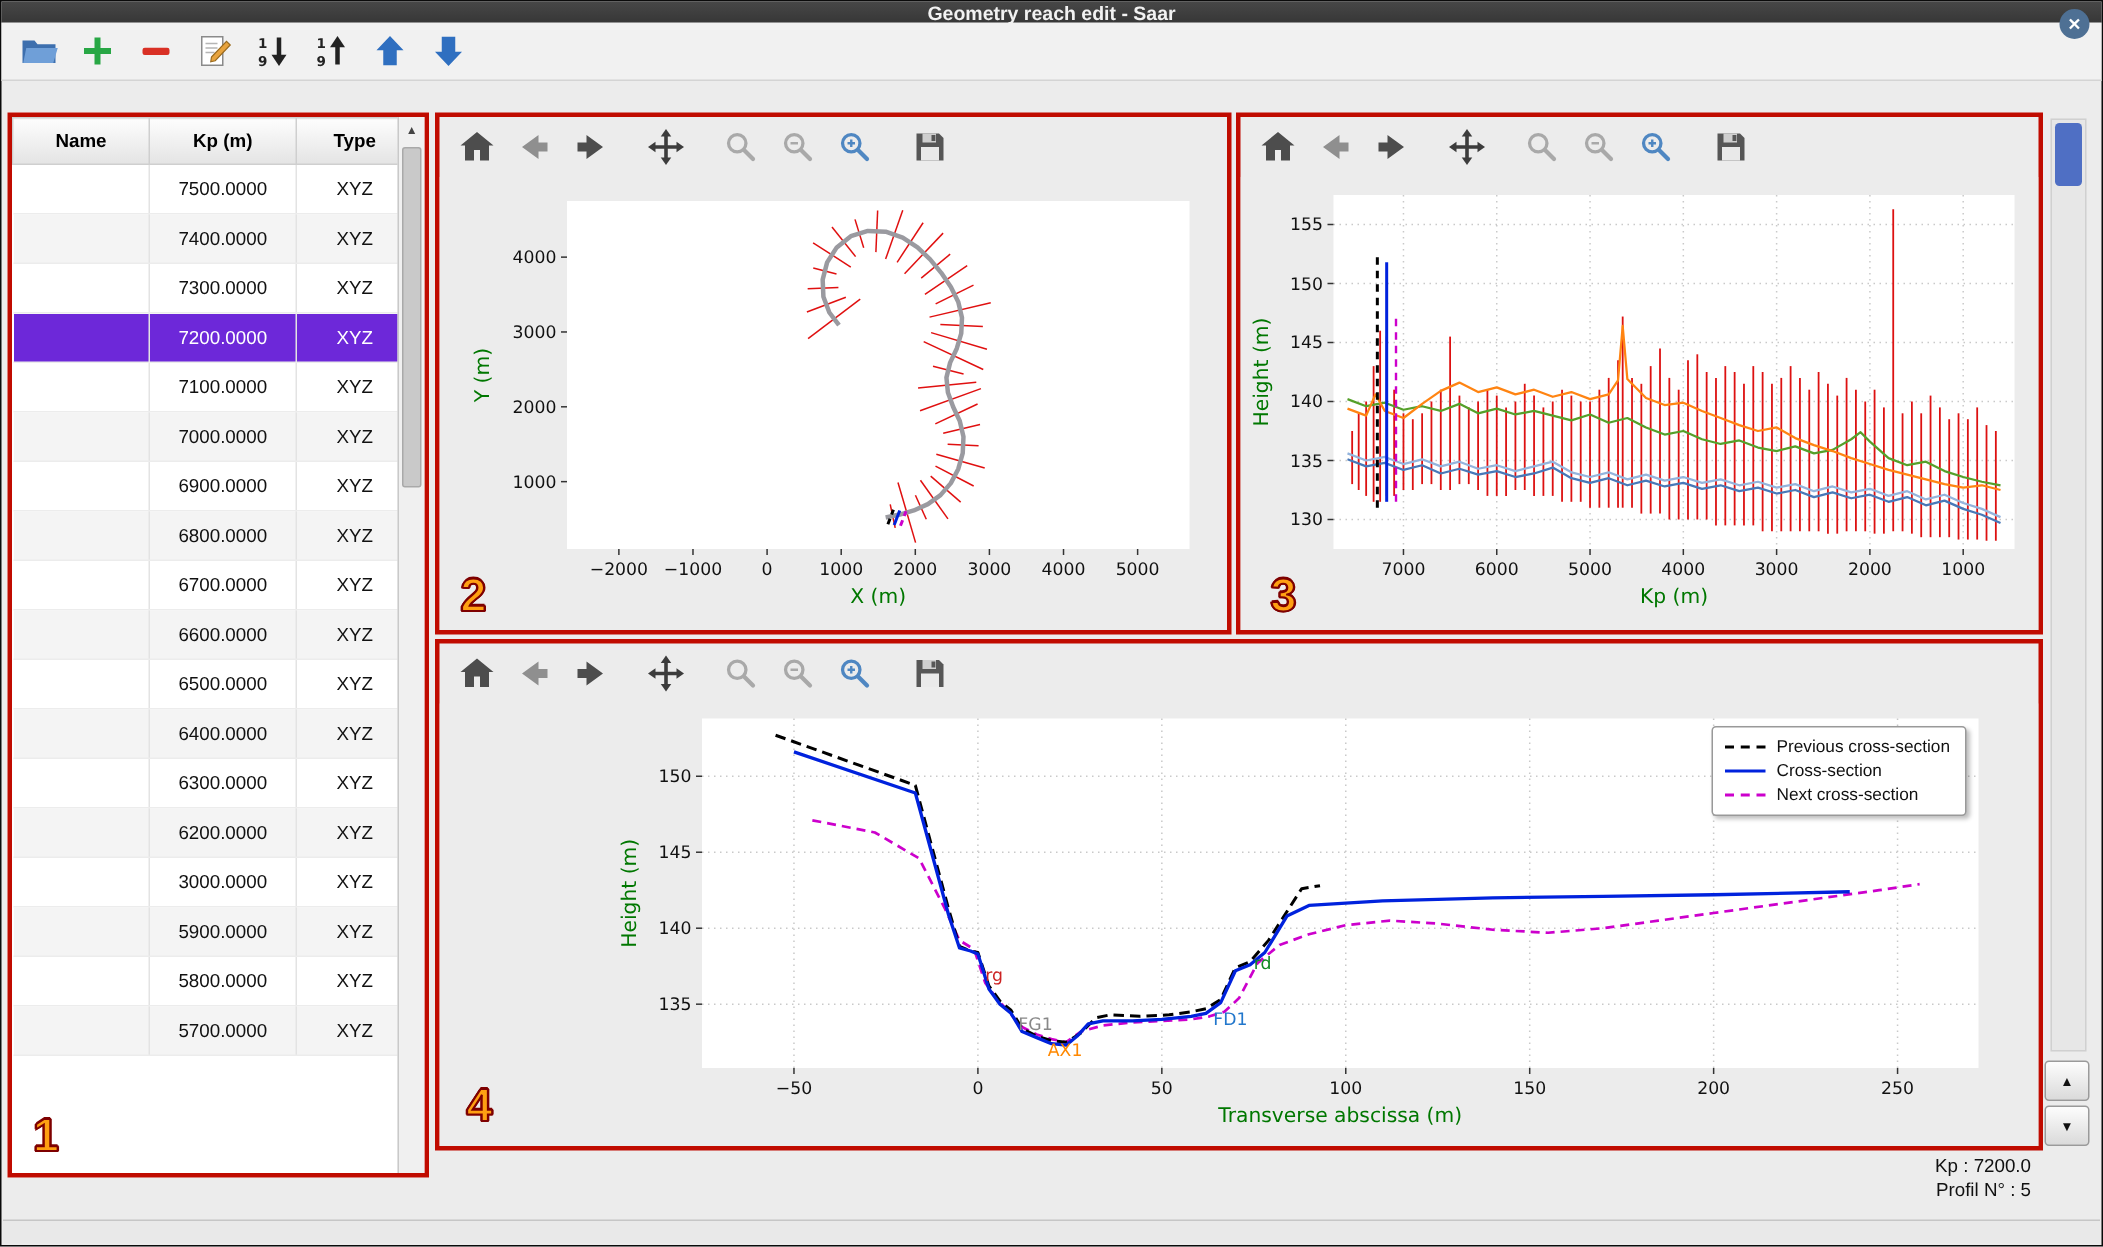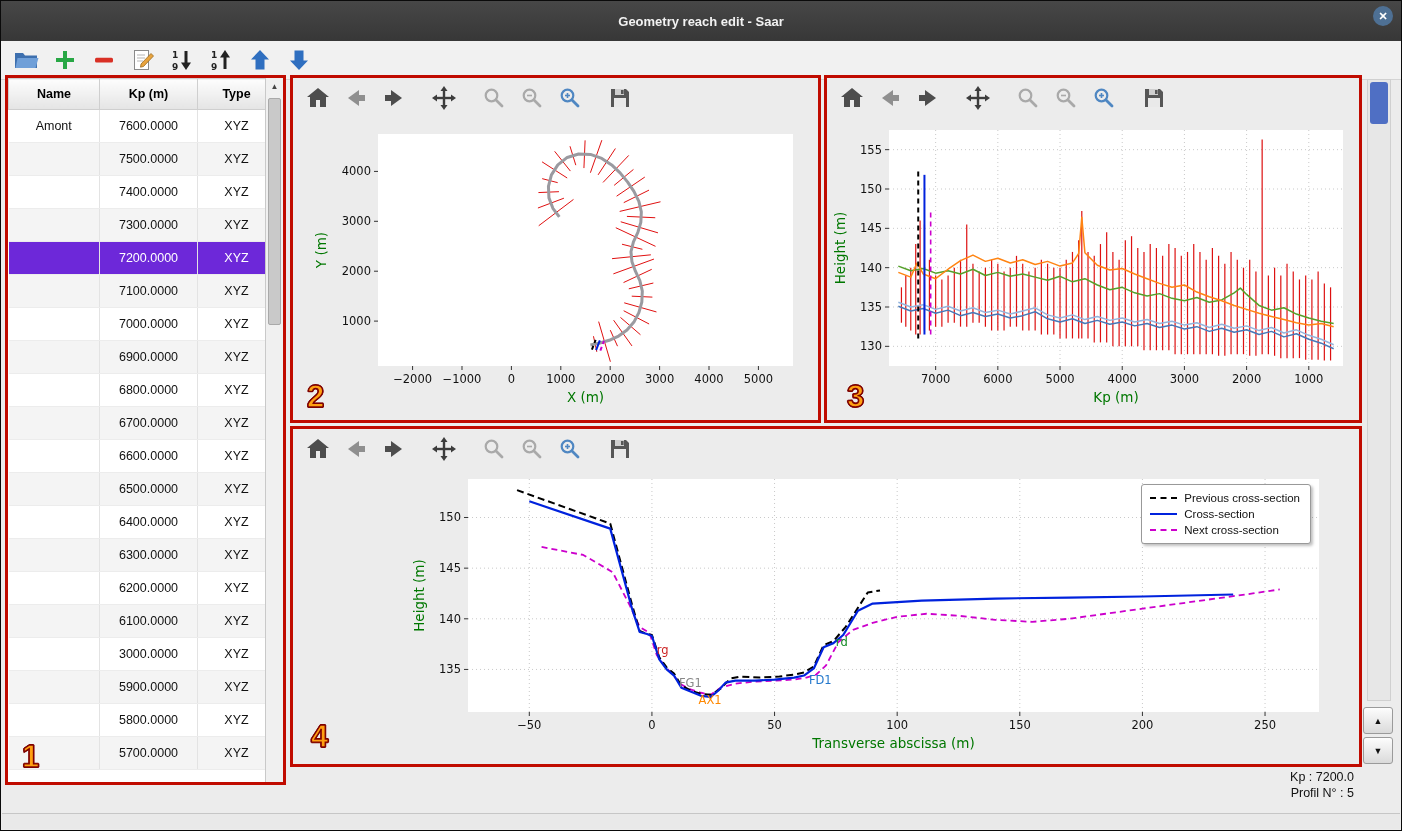--- a/index.html
+++ b/index.html
@@ -1,20 +1,20 @@
 <!DOCTYPE html>
 <html><head>
 <meta charset="utf-8">
 <style>
   html,body{margin:0;padding:0;}
   body{width:1402px;height:831px;position:relative;background:#ececec;
        font-family:"Liberation Sans",sans-serif;overflow:hidden;}
   .window{position:absolute;inset:0;border:1px solid #0a0a0a;box-sizing:border-box;background:#ececec;}
   
-  .titlebar{height:40px;background:linear-gradient(#474747,#373737);color:#f2f2f2;
+  .titlebar{height:14px;background:linear-gradient(#474747,#373737);color:#f2f2f2;
     display:flex;align-items:center;justify-content:center;font-weight:bold;font-size:13px;position:relative;}
   .closebtn{position:absolute;right:8px;top:5px;width:20px;height:20px;border-radius:50%;
     background:#4e7094;color:#fff;font-size:11px;display:flex;align-items:center;justify-content:center;cursor:pointer;}
   
   .apptoolbar{height:38px;background:#f1f1f1;border-bottom:1px solid #d4d4d4;
     display:flex;align-items:center;padding-left:10px;gap:9px;}
   .tbtn{width:30px;height:30px;display:flex;align-items:center;justify-content:center;border-radius:3px;}
   .tbtn svg{display:block;}
   
   .panel{position:absolute;border:3px solid #c00b00;background:#ececec;box-sizing:border-box;overflow:hidden;}
@@ -137,25 +137,20 @@
     <table>
       <thead>
         <tr>
           <th>Name</th>
           <th>Kp (m)</th>
           <th>Type</th>
         </tr>
       </thead>
       <tbody id="table-body">
           <tr>
-            <td>Amont</td>
-            <td>7600.0000</td>
-            <td>XYZ</td>
-          </tr>
-          <tr>
             <td></td>
             <td>7500.0000</td>
             <td>XYZ</td>
           </tr>
           <tr>
             <td></td>
             <td>7400.0000</td>
             <td>XYZ</td>
           </tr>
           <tr>
@@ -209,25 +204,20 @@
             <td>XYZ</td>
           </tr>
           <tr>
             <td></td>
             <td>6300.0000</td>
             <td>XYZ</td>
           </tr>
           <tr>
             <td></td>
             <td>6200.0000</td>
-            <td>XYZ</td>
-          </tr>
-          <tr>
-            <td></td>
-            <td>6100.0000</td>
             <td>XYZ</td>
           </tr>
           <tr>
             <td></td>
             <td>3000.0000</td>
             <td>XYZ</td>
           </tr>
           <tr>
             <td></td>
             <td>5900.0000</td>

